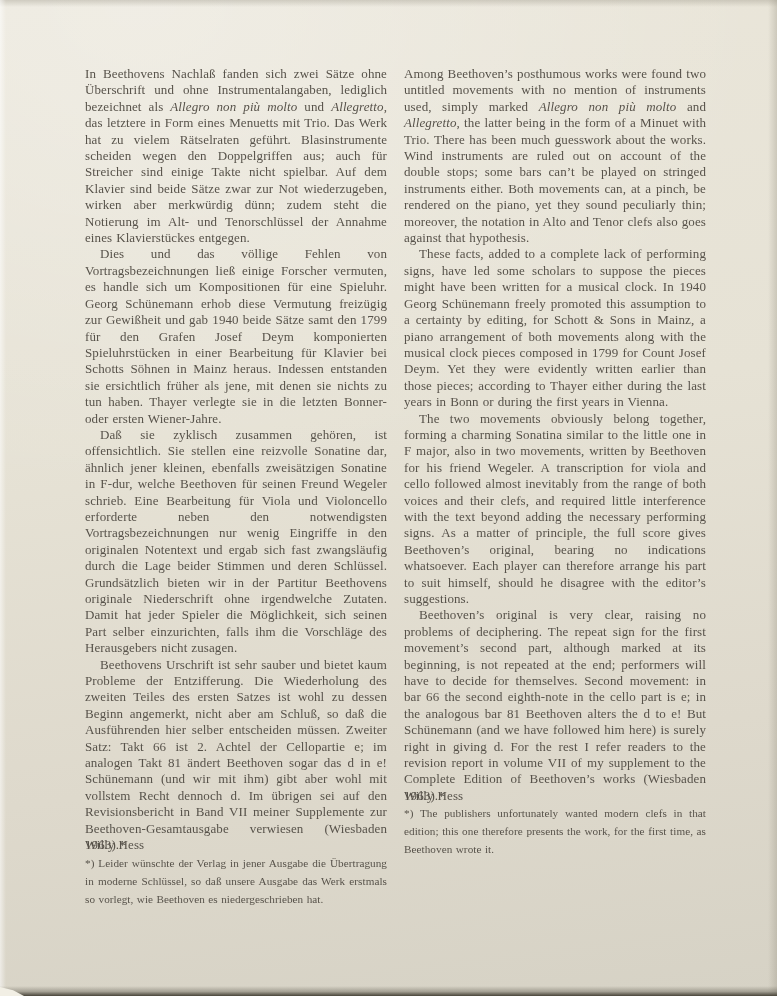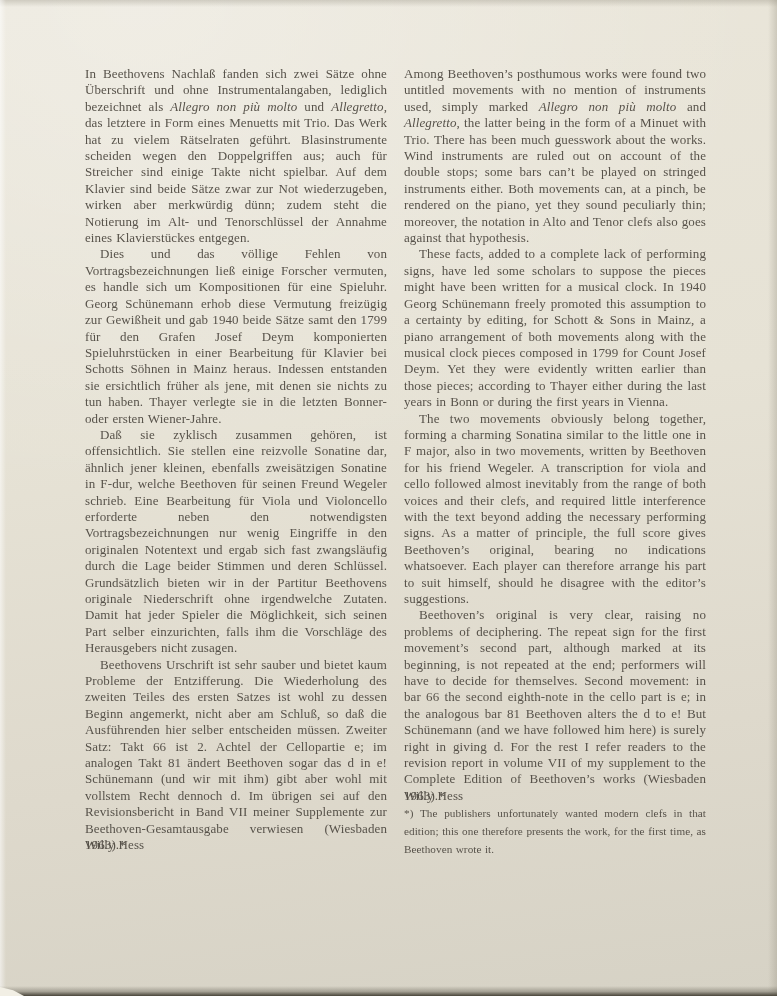--- a/index.html
+++ b/index.html
@@ -86,20 +86,21 @@
   <div class="columns">
 
     <section class="col" lang="de">
       <div class="paras">
           <p><span>In Beethovens Nachlaß fanden sich zwei Sätze ohne Überschrift und ohne Instrumentalangaben, lediglich bezeichnet als </span><em>Allegro non più molto</em><span> und </span><em>Allegretto</em><span>, das letztere in Form eines Menuetts mit Trio. Das Werk hat zu vielem Rätselraten geführt. Blasinstrumente scheiden wegen den Doppelgriffen aus; auch für Streicher sind einige Takte nicht spielbar. Auf dem Klavier sind beide Sätze zwar zur Not wiederzugeben, wirken aber merkwürdig dünn; zudem steht die Notierung im Alt- und Tenorschlüssel der Annahme eines Klavierstückes entgegen.</span></p>
           <p><span>Dies und das völlige Fehlen von Vortragsbezeichnungen ließ einige Forscher vermuten, es handle sich um Kompositionen für eine Spieluhr. Georg Schünemann erhob diese Vermutung freizügig zur Gewißheit und gab 1940 beide Sätze samt den 1799 für den Grafen Josef Deym komponierten Spieluhrstücken in einer Bearbeitung für Klavier bei Schotts Söhnen in Mainz heraus. Indessen entstanden sie ersichtlich früher als jene, mit denen sie nichts zu tun haben. Thayer verlegte sie in die letzten Bonner- oder ersten Wiener-Jahre.</span></p>
           <p><span>Daß sie zyklisch zusammen gehören, ist offensichtlich. Sie stellen eine reizvolle Sonatine dar, ähnlich jener kleinen, ebenfalls zweisätzigen Sonatine in F-dur, welche Beethoven für seinen Freund Wegeler schrieb. Eine Bearbeitung für Viola und Violoncello erforderte neben den notwendigsten Vortragsbezeichnungen nur wenig Eingriffe in den originalen Notentext und ergab sich fast zwangsläufig durch die Lage beider Stimmen und deren Schlüssel. Grundsätzlich bieten wir in der Partitur Beethovens originale Niederschrift ohne irgendwelche Zutaten. Damit hat jeder Spieler die Möglichkeit, sich seinen Part selber einzurichten, falls ihm die Vorschläge des Herausgebers nicht zusagen.</span></p>
           <p><span>Beethovens Urschrift ist sehr sauber und bietet kaum Probleme der Entzifferung. Die Wiederholung des zweiten Teiles des ersten Satzes ist wohl zu dessen Beginn angemerkt, nicht aber am Schluß, so daß die Ausführenden hier selber entscheiden müssen. Zweiter Satz: Takt 66 ist 2. Achtel der Cellopartie e; im analogen Takt 81 ändert Beethoven sogar das d in e! Schünemann (und wir mit ihm) gibt aber wohl mit vollstem Recht dennoch d. Im übrigen sei auf den Revisionsbericht in Band VII meiner Supplemente zur Beethoven-Gesamtausgabe verwiesen (Wiesbaden 1963).*</span></p>
         </div>
       <div class="sig">Willy Hess</div>
+      <p class="footnote">*) Leider wünschte der Verlag in jener Ausgabe die Übertragung in moderne Schlüssel, so daß unsere Ausgabe das Werk erstmals so vorlegt, wie Beethoven es niedergeschrieben hat.</p>
     </section>
 
     <section class="col" lang="en">
       <div class="paras">
           <p><span>Among Beethoven’s posthumous works were found two untitled movements with no mention of instruments used, simply marked </span><em>Allegro non più molto</em><span> and </span><em>Allegretto</em><span>, the latter being in the form of a Minuet with Trio. There has been much guesswork about the works. Wind instruments are ruled out on account of the double stops; some bars can’t be played on stringed instruments either. Both movements can, at a pinch, be rendered on the piano, yet they sound peculiarly thin; moreover, the notation in Alto and Tenor clefs also goes against that hypothesis.</span></p>
           <p><span>These facts, added to a complete lack of performing signs, have led some scholars to suppose the pieces might have been written for a musical clock. In 1940 Georg Schünemann freely promoted this assumption to a certainty by editing, for Schott &amp; Sons in Mainz, a piano arrangement of both movements along with the musical clock pieces composed in 1799 for Count Josef Deym. Yet they were evidently written earlier than those pieces; according to Thayer either during the last years in Bonn or during the first years in Vienna.</span></p>
           <p><span>The two movements obviously belong together, forming a charming Sonatina similar to the little one in F major, also in two movements, written by Beethoven for his friend Wegeler. A transcription for viola and cello followed almost inevitably from the range of both voices and their clefs, and required little interference with the text beyond adding the necessary performing signs. As a matter of principle, the full score gives Beethoven’s original, bearing no indications whatsoever. Each player can therefore arrange his part to suit himself, should he disagree with the editor’s suggestions.</span></p>
           <p><span>Beethoven’s original is very clear, raising no problems of deciphering. The repeat sign for the first movement’s second part, although marked at its beginning, is not repeated at the end; performers will have to decide for themselves. Second movement: in bar 66 the second eighth-note in the cello part is e; in the analogous bar 81 Beethoven alters the d to e! But Schünemann (and we have followed him here) is surely right in giving d. For the rest I refer readers to the revision report in volume VII of my supplement to the Complete Edition of Beethoven’s works (Wiesbaden 1963).*</span></p>
         </div>
       <div class="sig">Willy Hess</div>

